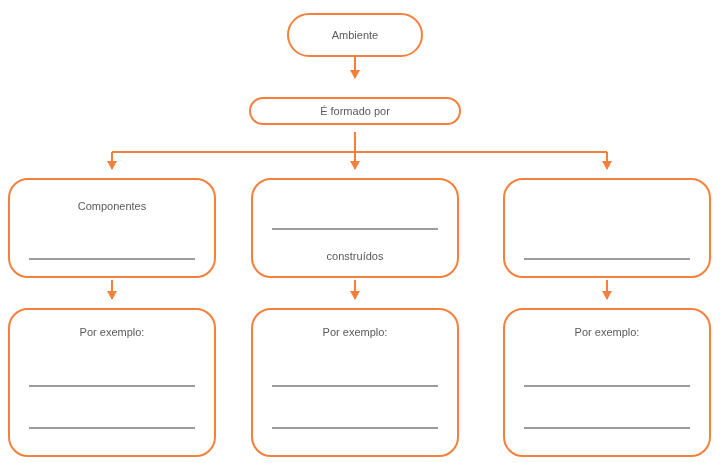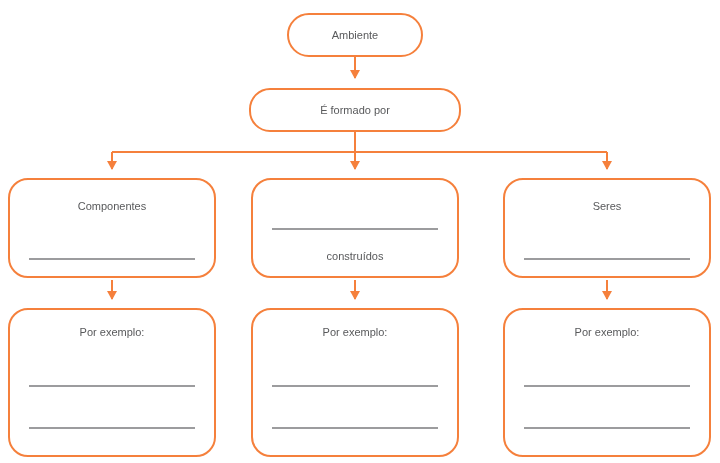--- a/index.html
+++ b/index.html
@@ -40,21 +40,21 @@
   .blank{
     position:absolute;
     left:50%;
     transform:translateX(-50%);
     width:166px;
     height:2px;
     background:var(--blank-line);
   }
   
   #node-ambiente{left:287px;top:13px;width:136px;height:44px;}
-  #node-formado{left:249px;top:88px;width:212px;height:44px;border-radius:21px;}
+  #node-formado{left:249px;top:97px;width:212px;height:28px;border-radius:21px;}
   
   .branch-box{top:178px;width:208px;height:100px;}
   #branch-0{left:8px;}
   #branch-1{left:251px;padding-left:16px;}
   #branch-2{left:503px;}
   .branch-box .title-top{top:16px;}
   .branch-box .blank-bottom{bottom:16px;}
   .branch-box .blank-top{top:48px;}
   .branch-box .title-bottom{top:66px;}
   
@@ -103,21 +103,20 @@
     <div class="node-title title-top">Componentes</div>
     <div class="blank blank-bottom"></div>
   </div>
 
   <div class="node box branch-box" id="branch-1">
     <div class="blank blank-top"></div>
     <div class="node-title title-bottom">construídos</div>
   </div>
 
   <div class="node box branch-box" id="branch-2">
-    <div class="node-title title-top">Seres</div>
     <div class="blank blank-bottom"></div>
   </div>
 
   <div class="node box example-box" id="example-0">
     <div class="node-title example-label">Por exemplo:</div>
     <div class="blank blank-1"></div>
     <div class="blank blank-2"></div>
   </div>
 
   <div class="node box example-box" id="example-1">

